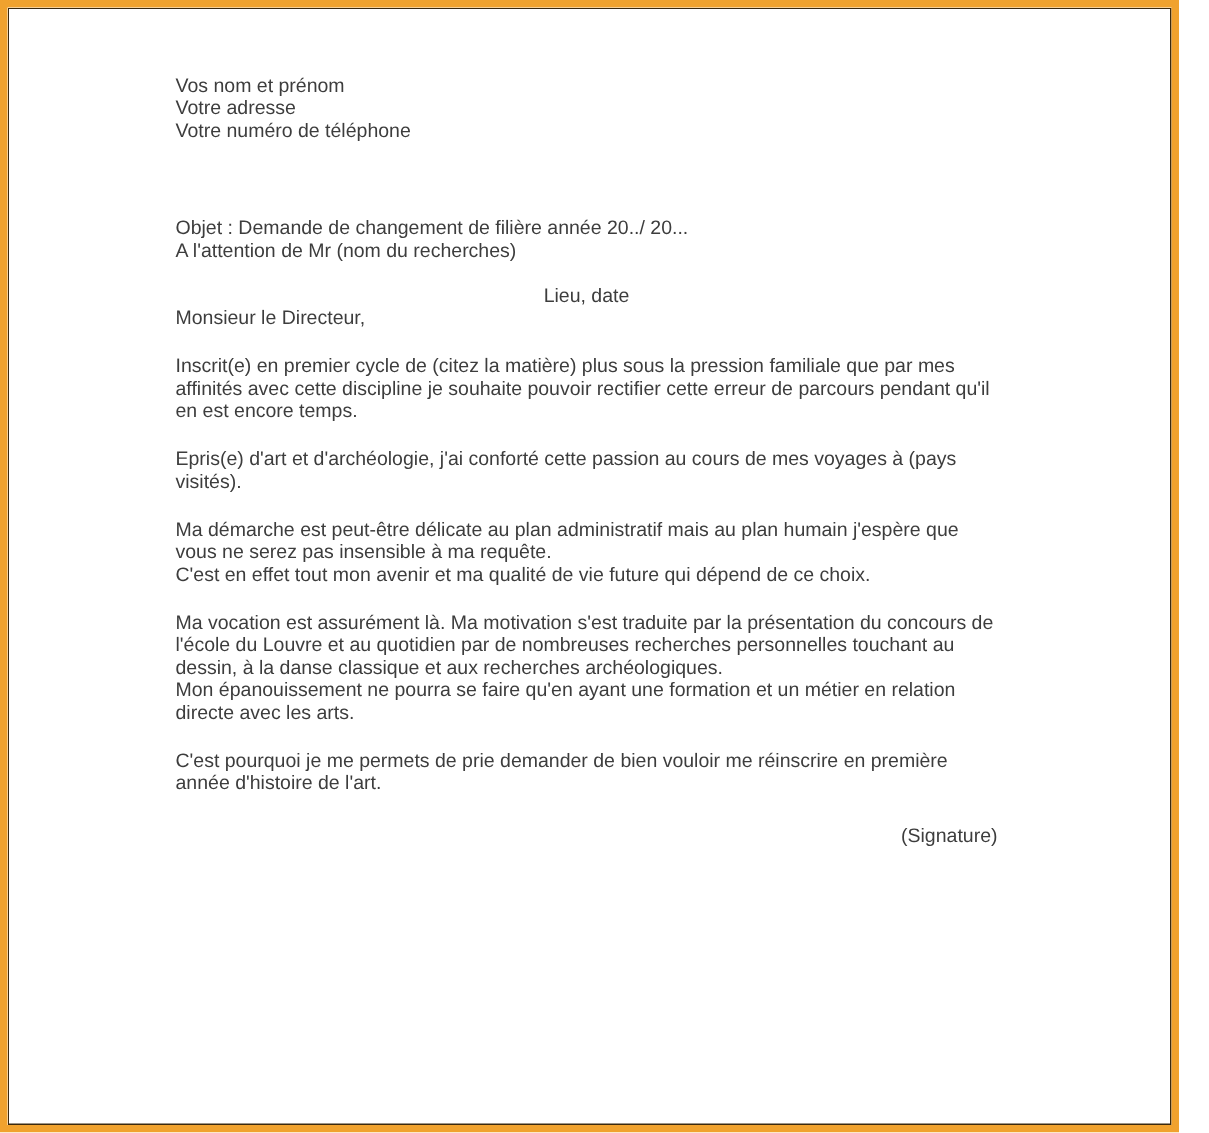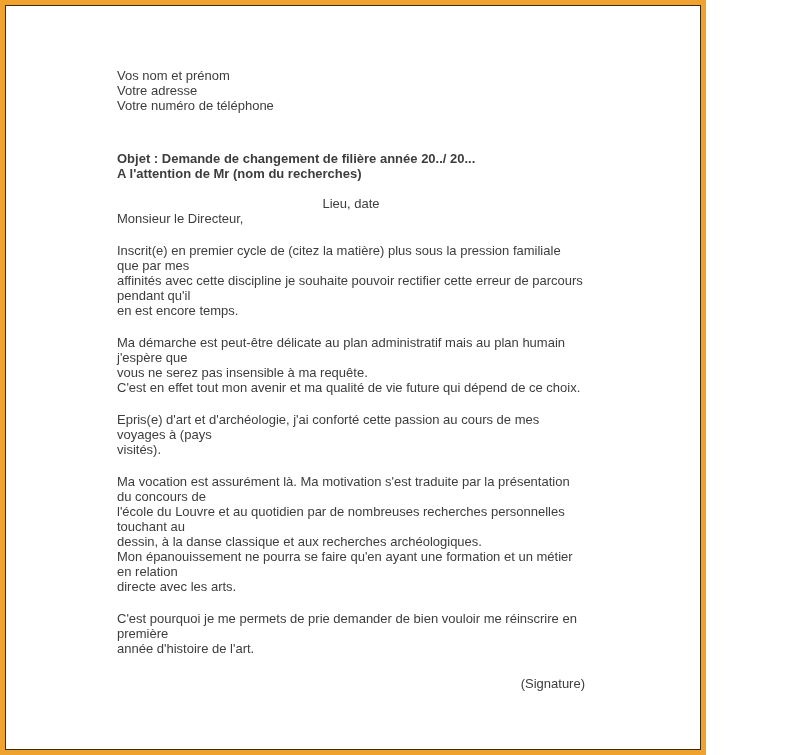--- a/index.html
+++ b/index.html
@@ -4,38 +4,38 @@
 <style>
   :root {
     --border: #f0a22e;
     --border-inner: #3b2a0e;
     --text: #3d3d3d;
     --page-bg: #ffffff;
   }
   * { box-sizing: border-box; }
   html, body { margin: 0; padding: 0; background: #fff; }
   .page {
-    width: 706px;
+    width: 786px;
     height: 755px;
     background: var(--page-bg);
     border: 5px solid var(--border);
     box-shadow: inset 0 0 0 1px var(--border-inner);
-    padding: 63px 116px 10px 112px;
+    padding: 44px 116px 10px 112px;
     font-family: "Liberation Sans", "DejaVu Sans", sans-serif;
     font-size: 13px;
     line-height: 15px;
     color: var(--text);
     overflow: hidden;
   }
   .pre   { white-space: pre-line; }
   .right { text-align: right; }
   .center{ text-align: center; }
   .block { margin: 0; }
   .recipient-block { margin-top: 36px; }
-  .subject-block   { margin-top: 38px; font-weight: bold; }
+  .subject-block   { margin-top: 50px; }
   .place-date      { margin-top: 15px; text-align: center; }
   .salutation      { }
   .para  { margin: 17px 0 0 0; white-space: pre-line; }
   .signature { margin-top: 20px; text-align: right; }
 </style>
 </head>
 <body>
 
 <div class="page">
 
@@ -50,26 +50,26 @@
   </div>
 
   <div class="block right place-date">Lieu, date</div>
 
   <div class="block salutation">Monsieur le Directeur,</div>
 
   <p class="para">Inscrit(e) en premier cycle de (citez la matière) plus sous la pression familiale que par mes
 affinités avec cette discipline je souhaite pouvoir rectifier cette erreur de parcours pendant qu'il
 en est encore temps.</p>
 
+  <p class="para">Epris(e) d'art et d'archéologie, j'ai conforté cette passion au cours de mes voyages à (pays
+visités).</p>
+
   <p class="para">Ma démarche est peut-être délicate au plan administratif mais au plan humain j'espère que
 vous ne serez pas insensible à ma requête.
 C'est en effet tout mon avenir et ma qualité de vie future qui dépend de ce choix.</p>
-
-  <p class="para">Epris(e) d'art et d'archéologie, j'ai conforté cette passion au cours de mes voyages à (pays
-visités).</p>
 
   <p class="para">Ma vocation est assurément là. Ma motivation s'est traduite par la présentation du concours de
 l'école du Louvre et au quotidien par de nombreuses recherches personnelles touchant au
 dessin, à la danse classique et aux recherches archéologiques.
 Mon épanouissement ne pourra se faire qu'en ayant une formation et un métier en relation
 directe avec les arts.</p>
 
   <p class="para">C'est pourquoi je me permets de prie demander de bien vouloir me réinscrire en première
 année d'histoire de l'art.</p>
 

